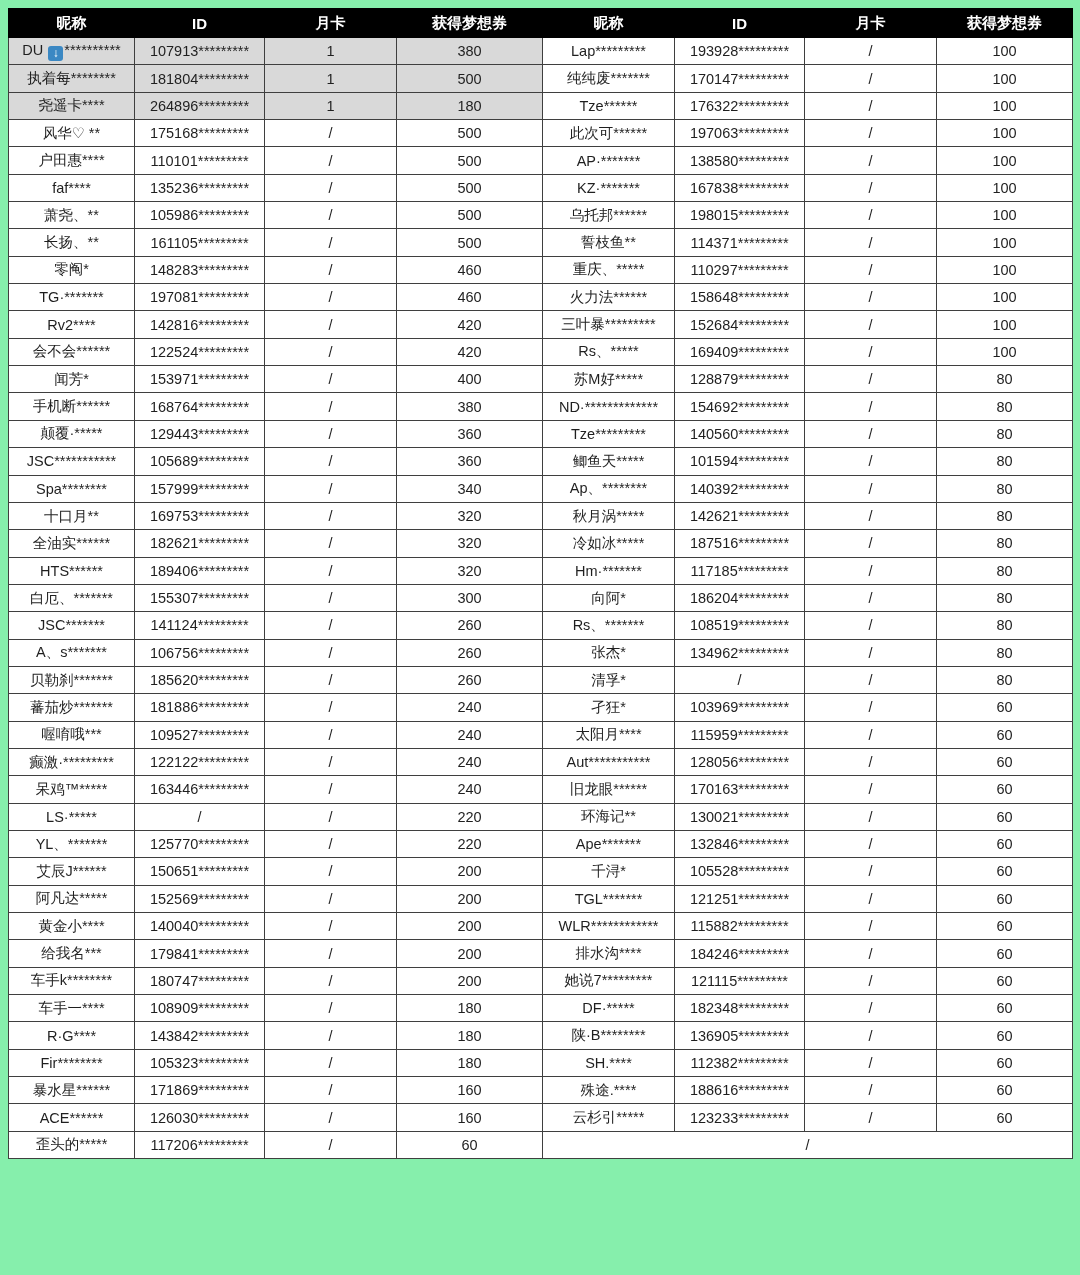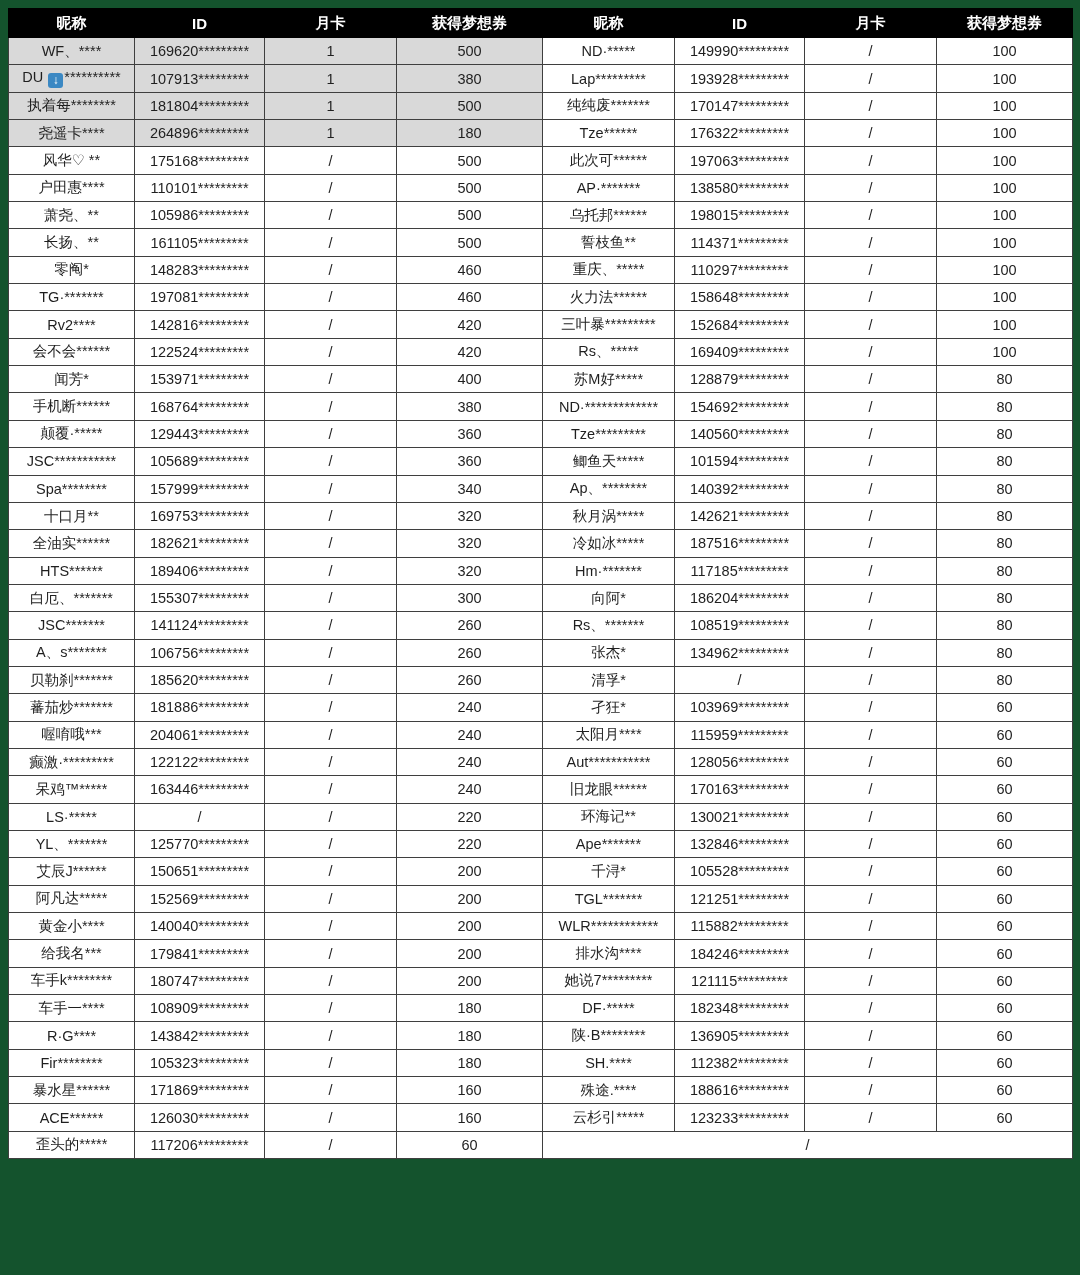--- a/index.html
+++ b/index.html
@@ -6,21 +6,21 @@
     margin: 0;
     padding: 0;
     background: #ffffff;
     font-family: "Liberation Sans", "DejaVu Sans", sans-serif;
   }
   .page {
     width: 1080px;
     height: 1275px;
     box-sizing: border-box;
     padding: 8px 8px 3px 8px;
-    background: #14532d;
+    background: #86efac;
   }
   table.rewards {
     width: 1064px;
     border-collapse: collapse;
     table-layout: fixed;
   }
   table.rewards th, table.rewards td {
     border: 1px solid #3f3f3f;
     text-align: center;
     vertical-align: middle;
@@ -79,30 +79,20 @@
           <th>月卡</th>
           <th>获得梦想券</th>
           <th>昵称</th>
           <th>ID</th>
           <th>月卡</th>
           <th>获得梦想券</th>
         </tr>
     </thead>
     <tbody>
         <tr>
-          <td class="hl">WF、****</td>
-          <td class="hl">169620*********</td>
-          <td class="hl">1</td>
-          <td class="hl">500</td>
-          <td>ND·*****</td>
-          <td>149990*********</td>
-          <td>/</td>
-          <td>100</td>
-        </tr>
-        <tr>
           <td class="hl">DU <span class="emoji-arrow">↓</span>**********</td>
           <td class="hl">107913*********</td>
           <td class="hl">1</td>
           <td class="hl">380</td>
           <td>Lap*********</td>
           <td>193928*********</td>
           <td>/</td>
           <td>100</td>
         </tr>
         <tr>
@@ -139,20 +129,30 @@
           <td>户田惠****</td>
           <td>110101*********</td>
           <td>/</td>
           <td>500</td>
           <td>AP·*******</td>
           <td>138580*********</td>
           <td>/</td>
           <td>100</td>
         </tr>
         <tr>
+          <td>faf****</td>
+          <td>135236*********</td>
+          <td>/</td>
+          <td>500</td>
+          <td>KZ·*******</td>
+          <td>167838*********</td>
+          <td>/</td>
+          <td>100</td>
+        </tr>
+        <tr>
           <td>萧尧、**</td>
           <td>105986*********</td>
           <td>/</td>
           <td>500</td>
           <td>乌托邦******</td>
           <td>198015*********</td>
           <td>/</td>
           <td>100</td>
         </tr>
         <tr>
@@ -330,21 +330,21 @@
           <td>181886*********</td>
           <td>/</td>
           <td>240</td>
           <td>孑狂*</td>
           <td>103969*********</td>
           <td>/</td>
           <td>60</td>
         </tr>
         <tr>
           <td>喔唷哦***</td>
-          <td>204061*********</td>
+          <td>109527*********</td>
           <td>/</td>
           <td>240</td>
           <td>太阳月****</td>
           <td>115959*********</td>
           <td>/</td>
           <td>60</td>
         </tr>
         <tr>
           <td>癫激·*********</td>
           <td>122122*********</td>

